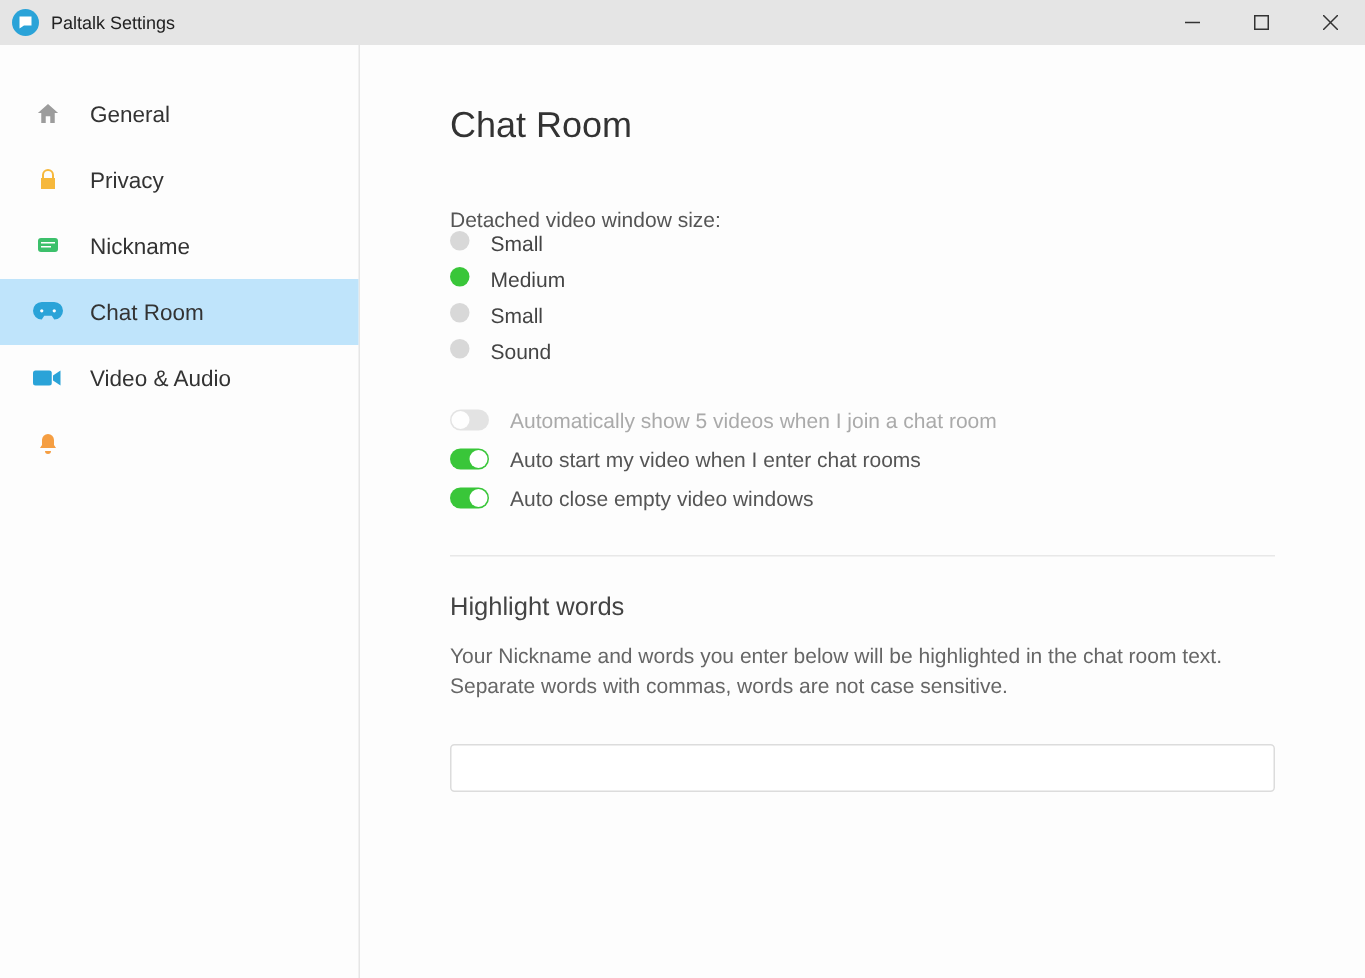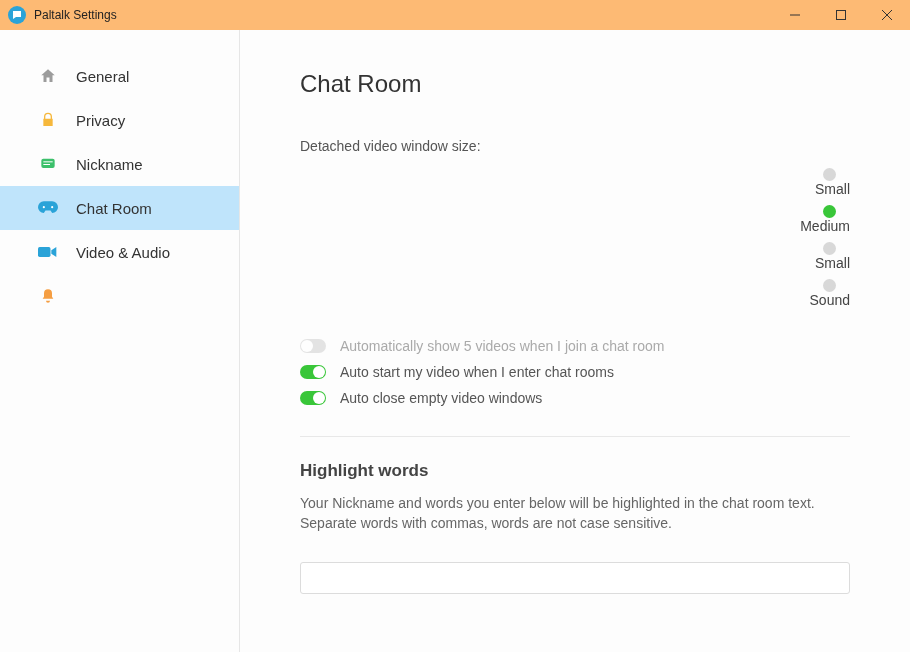--- a/index.html
+++ b/index.html
@@ -1,58 +1,58 @@
 <!DOCTYPE html>
 <html><head>
 <meta charset="utf-8">
 <style>
   * { box-sizing: border-box; margin: 0; padding: 0; font-family: "Segoe UI", Arial, sans-serif; }
   body { width: 910px; height: 652px; background: #fdfdfd; overflow: hidden; position: relative; }
 
   
-  .titlebar { height: 30px; display: flex; align-items: center; padding-left: 8px; background: #fdba74; }
+  .titlebar { height: 30px; display: flex; align-items: center; padding-left: 8px; background: #e5e5e5; }
   .app-icon { width: 18px; height: 18px; border-radius: 50%; background: #2aa3d8; display:flex; align-items:center; justify-content:center; margin-right: 8px; }
   .app-icon svg { display:block; }
   .titlebar .title { font-size: 12px; color: #222; }
   .win-controls { position: absolute; right: 0; top: 0; display: flex; }
   .win-btn { width: 46px; height: 30px; display: flex; align-items: center; justify-content: center; }
   .win-btn svg { display:block; }
 
   
   .main { display: flex; height: calc(100% - 30px); }
 
   
   .sidebar { width: 240px; border-right: 1px solid #e6e6e6; padding-top: 24px; }
-  .side-item { display: flex; align-items: center; height: 44px; padding-left: 38px; cursor: pointer; }
+  .side-item { display: flex; align-items: center; height: 44px; padding-left: 22px; cursor: pointer; }
   .side-item.active { background: #bfe4fb; }
   .side-item .icon { width: 20px; height: 20px; display:flex; align-items:center; justify-content:center; margin-right: 18px; }
   .side-item .label { font-size: 15px; color: #333; }
 
   
   .content { flex: 1; padding: 40px 60px 0 60px; overflow-y: auto; }
   .content h1 { font-size: 24px; font-weight: 400; color: #333; margin-bottom: 40px; }
-  .subhead { font-size: 14px; color: #555; margin-bottom: 14px; }
+  .subhead { font-size: 14px; color: #555; margin-bottom: 0; }
   .radio-group { margin-bottom: 30px; }
-  .radio-row { display: flex; align-items: flex-end; margin-bottom: 8px; cursor: pointer; flex-direction: column; }
+  .radio-row { display: flex; align-items: flex-start; margin-bottom: 8px; cursor: pointer; }
   .radio-dot { width: 13px; height: 13px; border-radius: 50%; background: #d8d8d8; margin-right: 14px; }
   .radio-dot.checked { background: #39c639; }
   .radio-label { font-size: 14px; color: #444; }
 
   .toggle-row { display: flex; align-items: center; margin-bottom: 10px; cursor: pointer; }
   .toggle { position: relative; width: 26px; height: 14px; border-radius: 7px; background: #d9d9d9; margin-right: 14px; flex: 0 0 auto; }
   .toggle .knob { position: absolute; width: 12px; height: 12px; border-radius: 50%; background: #fff; top: 1px; left: 1px; transition: left .1s; }
   .toggle.on { background: #39c639; }
   .toggle.on .knob { left: 13px; }
   .toggle.disabled { opacity: .7; }
   .toggle-label { font-size: 14px; color: #555; }
   .toggle-label.disabled { color: #aaa; }
 
   .divider { height: 1px; background: #e8e8e8; margin: 30px 0 24px 0; }
 
-  .section-title { font-size: 17px; color: #444; font-weight: 700; margin-bottom: 12px; }
+  .section-title { font-size: 17px; color: #444; font-weight: 400; margin-bottom: 12px; }
   .section-desc { font-size: 14px; color: #666; line-height: 1.45; margin-bottom: 28px; }
   .words-input { width: 100%; height: 32px; border: 1px solid #dcdcdc; border-radius: 3px; padding: 4px 8px; font-size: 14px; background: #fff; }
 </style>
 </head>
 <body>
 
 <div class="titlebar">
   <span class="app-icon">
     <svg width="12" height="12" viewBox="0 0 24 24" fill="white">
         <path d="M4 4h16v12H10l-6 4V4z"></path>

